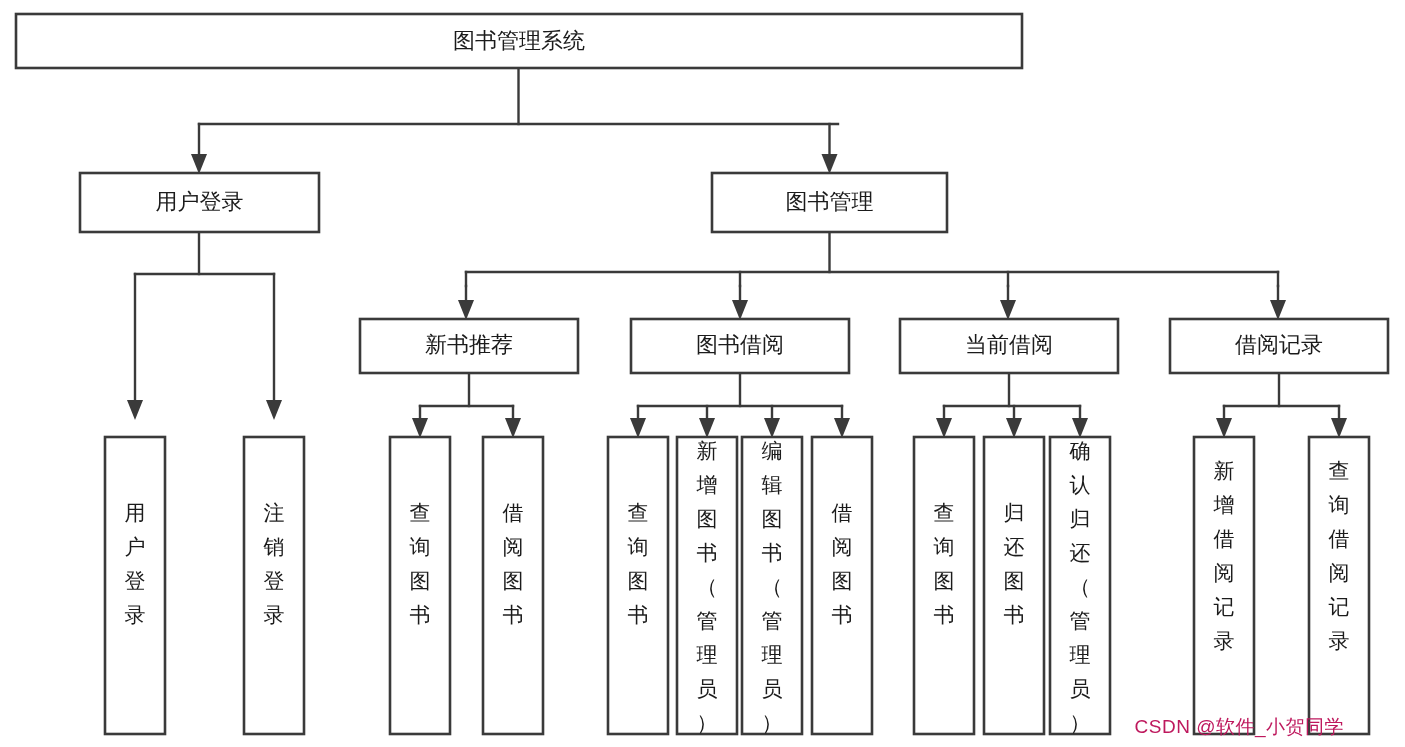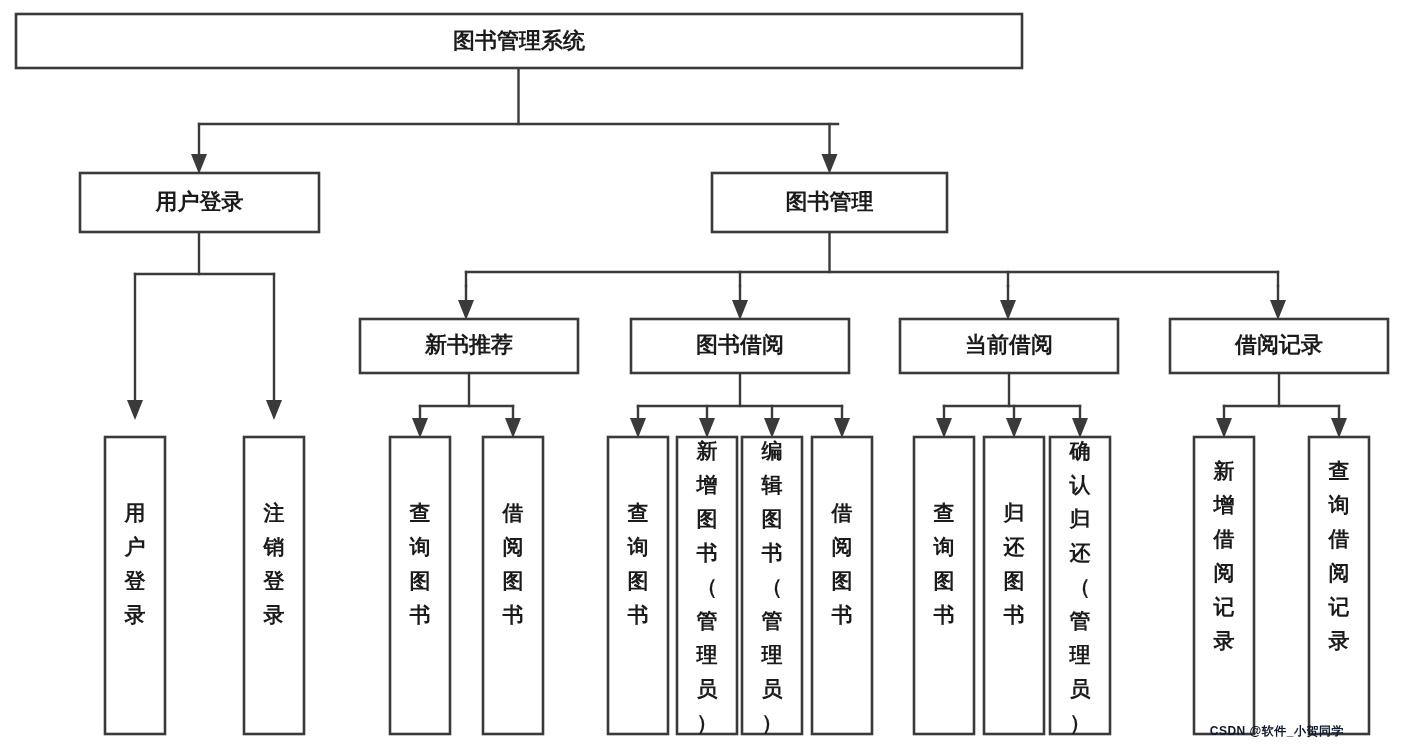--- a/index.html
+++ b/index.html
@@ -11,21 +11,20 @@
     width: 1405px;
     height: 747px;
     font-family: "Liberation Sans", "DejaVu Sans", sans-serif;
     overflow: hidden;
     position: relative;
   }
   #diagram-root {
     position: relative;
     width: 1352px;
     height: 747px;
-    font-weight: bold;
   }
   svg.diagram {
     position: absolute;
     top: 0;
     left: 0;
     width: 1405px;
     height: 747px;
     display: block;
   }
   .node-rect {
@@ -54,22 +53,22 @@
     font-family: "Liberation Sans", "DejaVu Sans", sans-serif;
     font-size: 21px;
     fill: #1b1b1b;
     text-anchor: middle;
   }
   .watermark {
     position: absolute;
     right: 8px;
     bottom: 7px;
     font-family: "Liberation Sans", "DejaVu Sans", sans-serif;
-    font-size: 12px;
-    color: #0f172a;
+    font-size: 19px;
+    color: #be185d;
     letter-spacing: 0.5px;
     white-space: nowrap;
     user-select: none;
   }
 </style>
 </head>
 <body>
 
 <div id="diagram-root">
 

